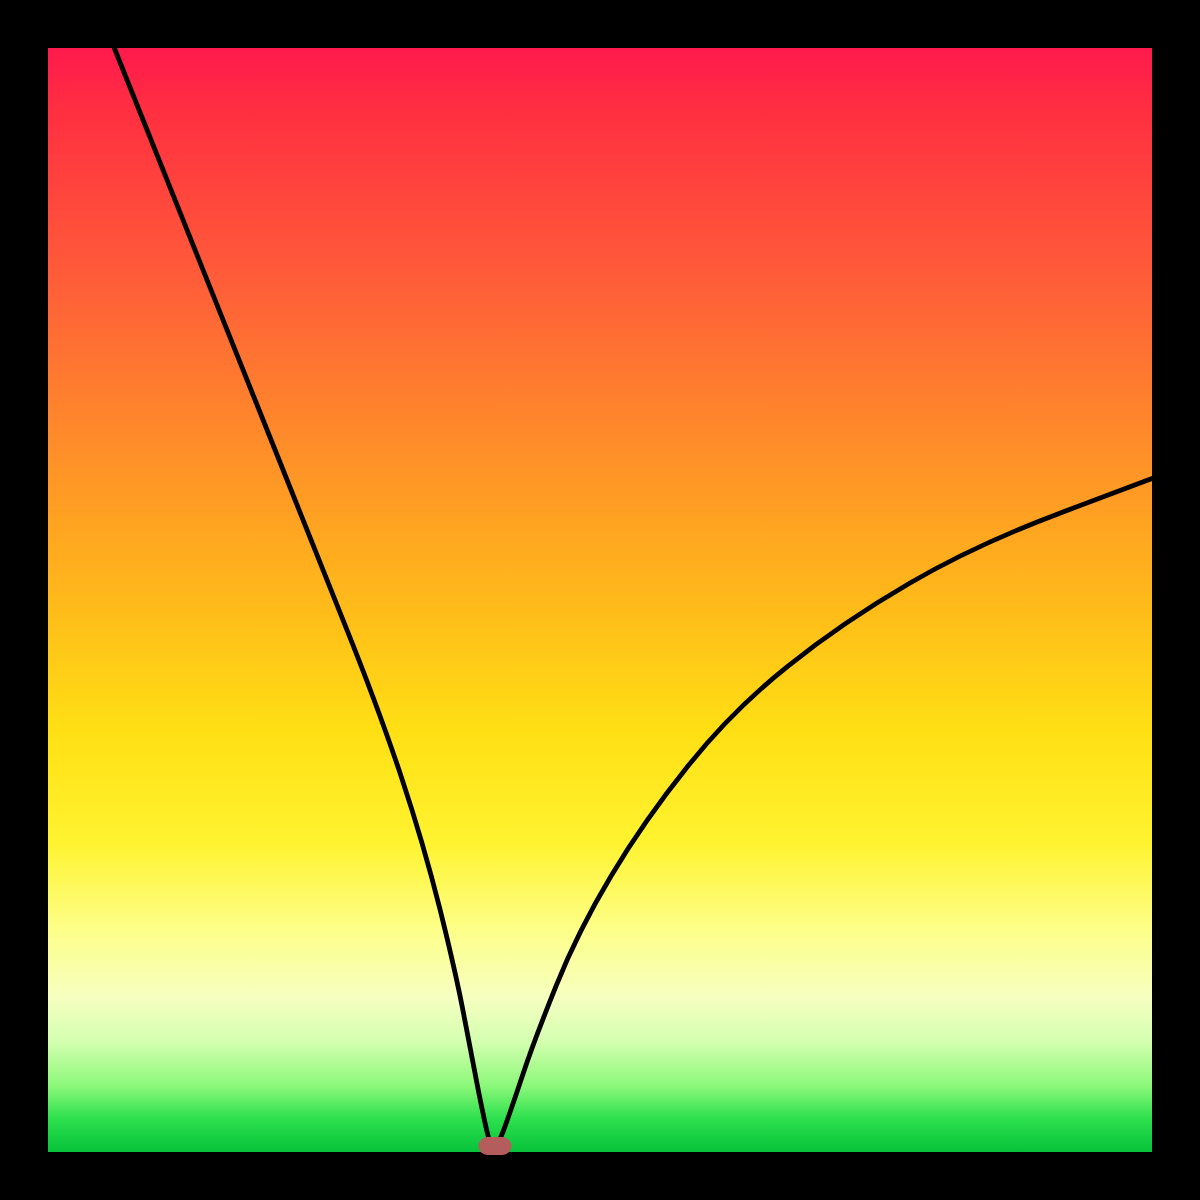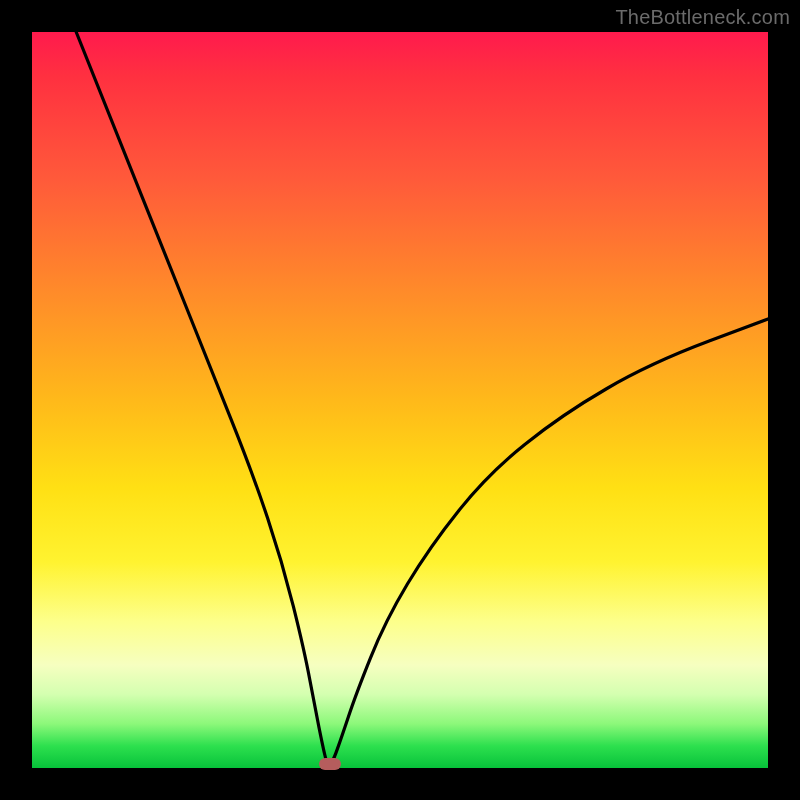--- a/index.html
+++ b/index.html
@@ -67,21 +67,20 @@
     height: 12px;
     border-radius: 6px;
     background: #b55d5d;
     transform: translate(-50%, -50%);
   }
 </style>
 </head>
 <body>
 
 <div class="frame">
-  <div class="watermark">TheBottleneck.com</div>
 
   <div class="plot">
     <svg class="curve" viewBox="0 0 736 736" preserveAspectRatio="none">
       <path fill="none" stroke="#000" stroke-width="3.2" stroke-linecap="round" d="M 44.2 0.0 Q 88.3 110.4 110.4 165.6 Q 132.5 220.8 154.6 276.0 Q 176.6 331.2 198.7 386.4 Q 220.8 441.6 235.5 485.8 Q 250.2 529.9 261.3 574.1 Q 272.3 618.2 277.8 647.7 Q 283.4 677.1 287.0 695.5 Q 290.7 713.9 292.6 722.0 Q 294.4 730.1 296.2 731.2 Q 298.1 732.3 299.9 729.7 Q 301.8 727.2 305.4 716.9 Q 309.1 706.6 316.5 684.5 Q 323.8 662.4 338.6 625.6 Q 353.3 588.8 375.4 552.0 Q 397.4 515.2 426.9 478.4 Q 456.3 441.6 493.1 412.2 Q 529.9 382.7 574.1 357.0 Q 618.2 331.2 677.1 309.1 L 736.0 287.0"></path>
     </svg>
     <div class="marker" style="left:298.1px; top:731.6px;"></div>
   </div>
 </div>
 
 </body></html>

